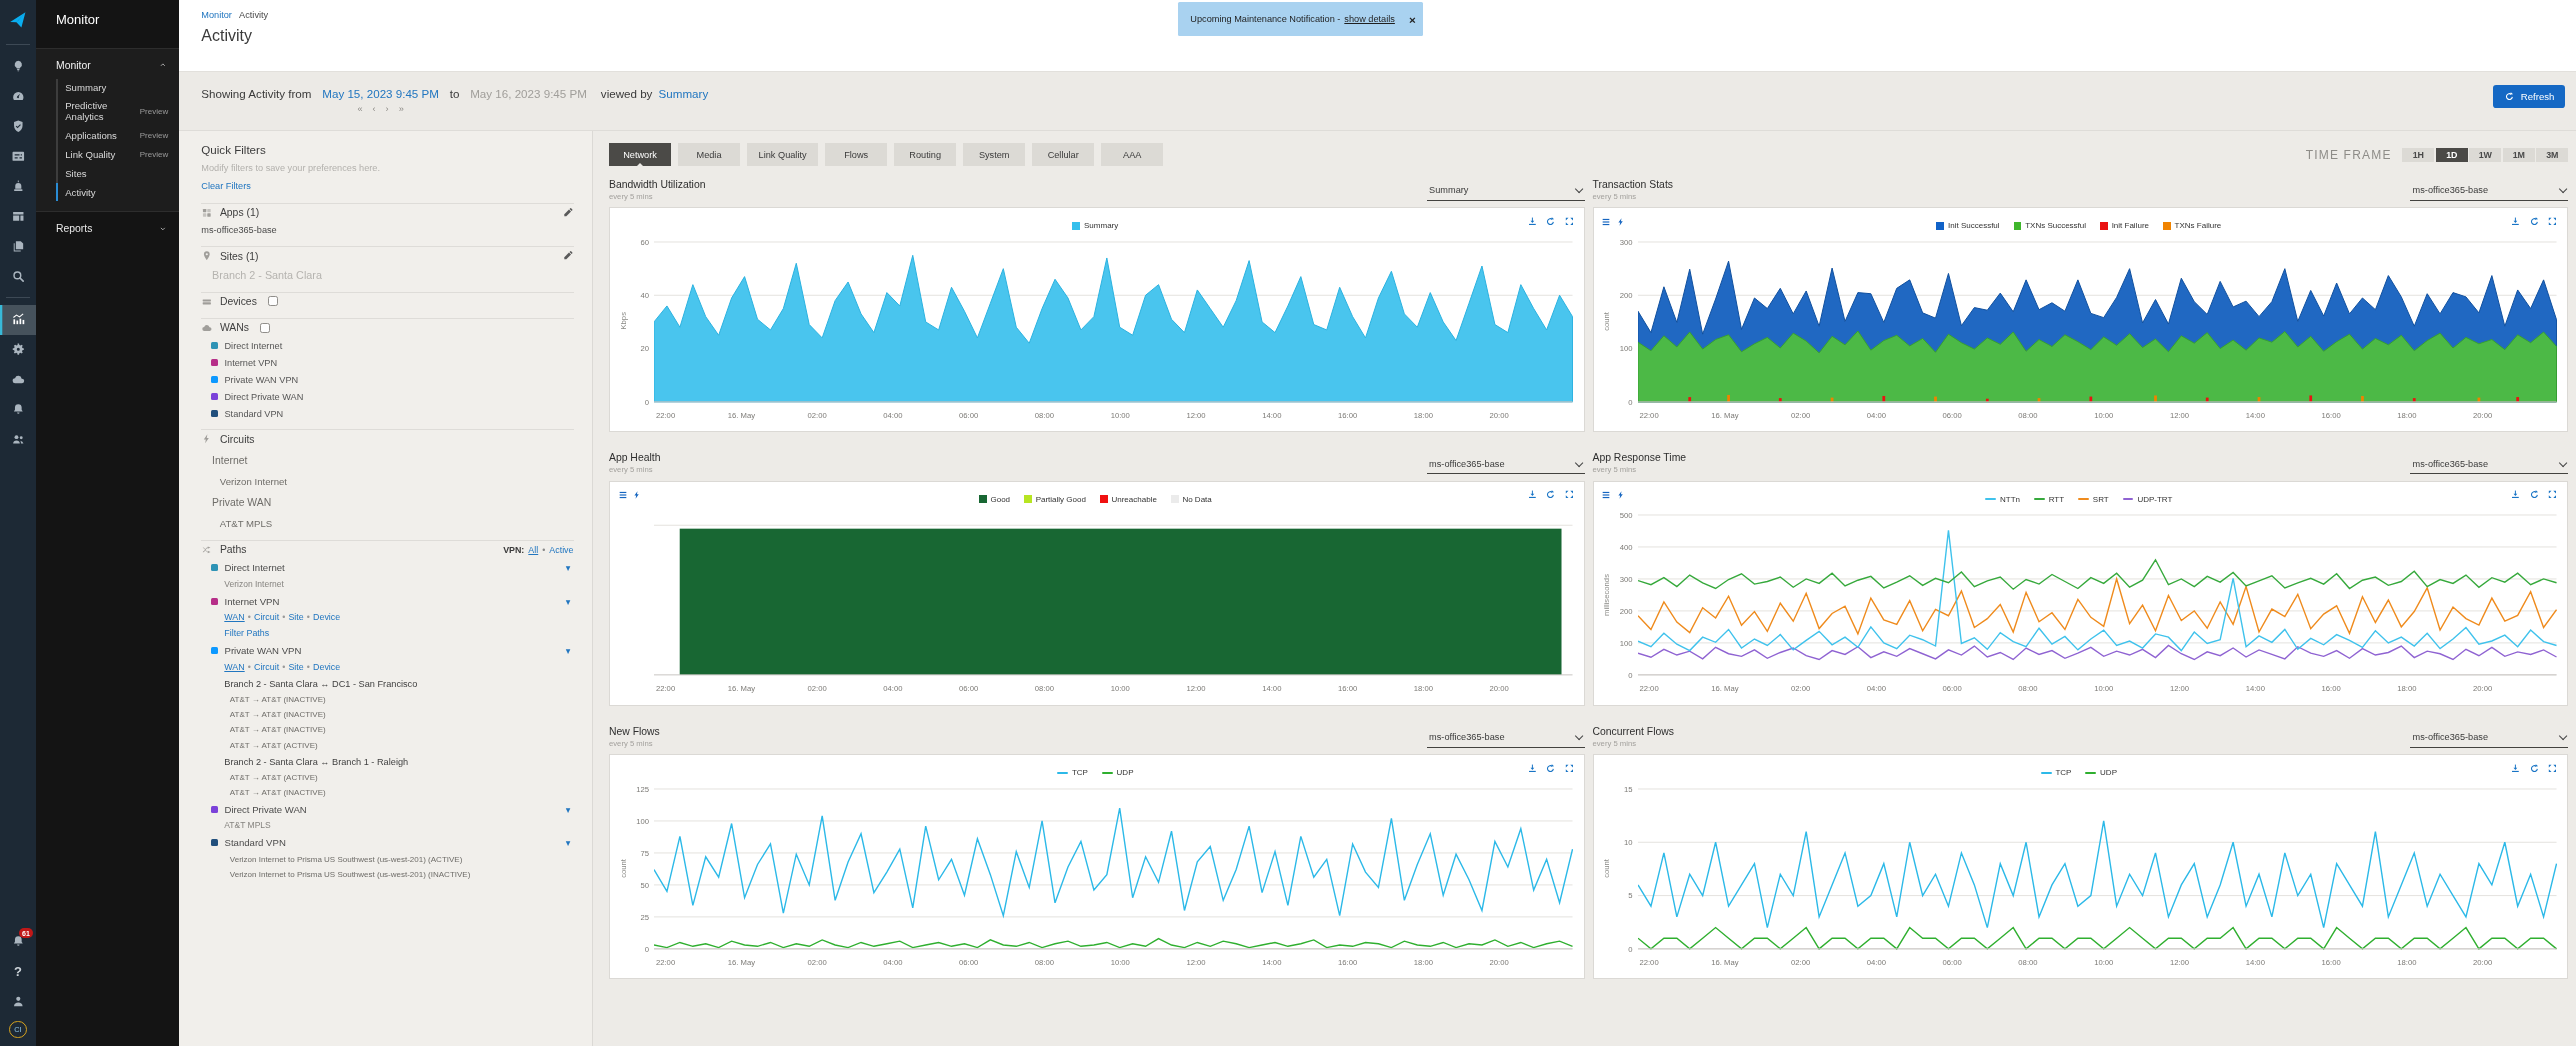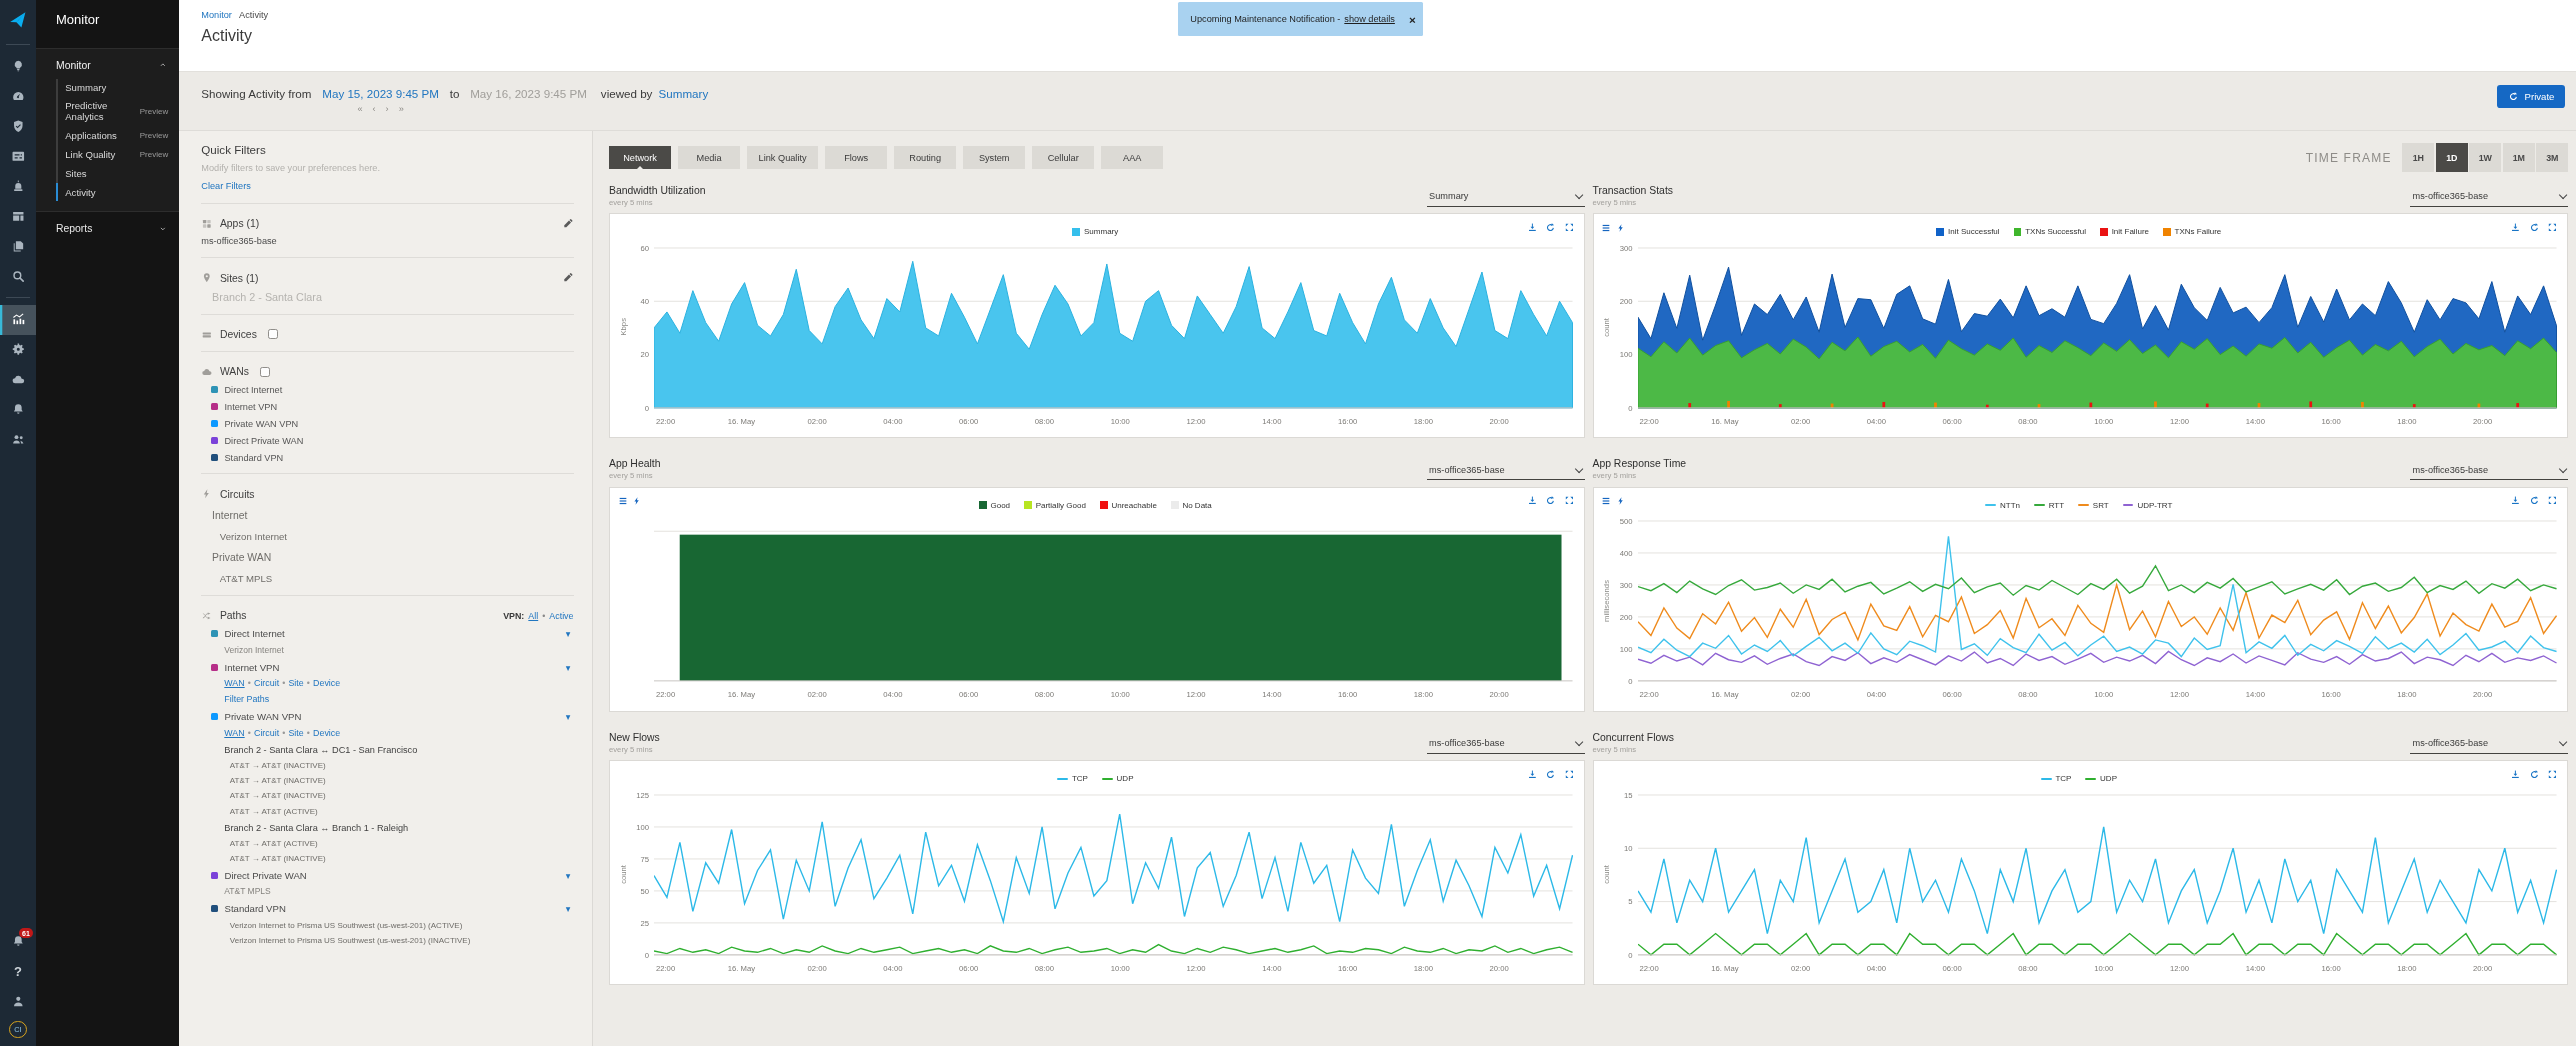--- a/index.html
+++ b/index.html
@@ -57,21 +57,21 @@
     display:flex;align-items:center;gap:6.2px;font-size:9.6px;cursor:pointer;}
   .refresh-btn svg{width:10.8px;height:10.8px;}
 
   .bodyrow{flex:1;display:flex;min-height:0;}
 
   
   .filters{width:414px;flex-shrink:0;background:#f1efeb;border-right:0.8px solid #dbd9d5;padding:11.6px 18.5px 0 22.3px;overflow:hidden;}
   .qf-title{font-size:11.6px;color:#3c3c3c;}
   .qf-sub{font-size:9.2px;color:#b3b1ad;margin-top:7px;}
   .qf-clear{font-size:9.2px;color:#2176c0;margin-top:8.5px;cursor:pointer;display:inline-block;}
-  .qf-sec{border-top:0.8px solid #dedcd8;margin-top:10.8px;padding-top:14px;}
+  .qf-sec{border-top:0.8px solid #dedcd8;margin-top:10.8px;padding-top:3px;}
   .qf-head{display:flex;align-items:center;gap:7px;}
   .qf-ico{color:#a09e9a;width:11.6px;height:11.6px;flex-shrink:0;}
   .qf-label{font-size:10.4px;color:#3e3e3e;}
   .qf-edit{margin-left:auto;color:#5a5a5a;cursor:pointer;width:11.6px;height:11.6px;}
   .qf-check{width:10px;height:10px;border:1.2px solid #908e8a;border-radius:2.3px;background:#fdfdfd;margin-left:3.9px;cursor:pointer;}
   .qf-items{margin:7px 0 7.7px;}
   .qf-item{font-size:9.2px;color:#4a4a4a;margin:6.2px 0;}
   .qf-item.muted{color:#b5b3af;font-size:10.8px;padding-left:10.8px;}
   .qf-item.lg{font-size:10.4px;color:#6f6d69;padding-left:10.8px;margin:10px 0;}
   .qf-item.indent{padding-left:18.5px;color:#6f6d69;font-size:9.6px;margin:9.2px 0;}
@@ -97,21 +97,21 @@
   
   .chartsarea{flex:1;padding:12.3px 7.7px 0 16px;min-width:0;display:flex;flex-direction:column;}
   .charts-top{display:flex;align-items:center;}
   .tabs{display:flex;gap:7px;}
   .tab{min-width:62px;height:23px;background:#dcdad5;color:#3a3a3a;font-size:9.2px;display:flex;align-items:center;justify-content:center;cursor:pointer;position:relative;padding:0 11.6px;}
   .tab.active{background:#4b4a47;color:#fff;}
   .tab.active::after{content:"";position:absolute;bottom:0;left:50%;transform:translateX(-50%);
     border-left:3.9px solid transparent;border-right:3.9px solid transparent;border-bottom:3.9px solid #edebe7;}
   .tf{margin-left:auto;display:flex;align-items:center;}
   .tf-label{font-size:12px;letter-spacing:1.2px;color:#8e8c88;margin-right:9.2px;}
-  .tf-btn{width:32px;height:29px;background:#dcdad5;color:#4a4a4a;font-size:8.9px;font-weight:bold;display:flex;align-items:center;justify-content:center;margin-left:1.5px;cursor:pointer;}
+  .tf-btn{width:32px;height:14px;background:#dcdad5;color:#4a4a4a;font-size:8.9px;font-weight:bold;display:flex;align-items:center;justify-content:center;margin-left:1.5px;cursor:pointer;}
   .tf-btn.active{background:#4b4a47;color:#fff;}
 
   .grid{display:grid;grid-template-columns:1fr 1fr;column-gap:7.7px;row-gap:20px;margin-top:12.3px;}
   .chart-head{display:flex;align-items:flex-end;justify-content:space-between;margin-bottom:6.2px;}
   .chart-title{font-size:10.4px;color:#2e2e2e;}
   .chart-sub{font-size:7.7px;color:#a3a19d;margin-top:2.3px;}
   .chart-dd{width:158px;border-bottom:1.5px solid #43423f;display:flex;align-items:center;justify-content:space-between;font-size:9.2px;color:#3a3a3a;padding:0 2.3px 4.6px;cursor:pointer;}
   .dd-chev{width:6.2px;height:6.2px;border-right:1.2px solid #444;border-bottom:1.2px solid #444;transform:rotate(45deg);margin-bottom:2.3px;}
   .chart-card{background:#fff;border:0.8px solid #dbd9d5;position:relative;height:225px;padding:7.7px 10.8px 0 7.7px;}
   .card-actions{position:absolute;top:7.7px;right:9.2px;display:flex;gap:7.7px;color:#1874c5;}
@@ -317,21 +317,21 @@
       </div>
       <span class="to-label">to</span>
       <span class="date-muted">May 16, 2023 9:45 PM</span>
       <span class="viewed-label">viewed by</span>
       <span class="viewed-link">Summary</span>
       <button class="refresh-btn">
         <svg viewBox="0 0 24 24">
             <path d="M18.5 13A6.5 6.5 0 1 1 16 7.2" fill="none" stroke="currentColor" stroke-width="2.4"></path>
             <path fill="currentColor" d="M15.2 2.6 20.2 7l-6.2 1Z"></path>
           </svg>
-        <span>Private</span>
+        <span>Refresh</span>
       </button>
     </div>
 
     <div class="bodyrow">
       <aside class="filters">
         <div class="qf-title">Quick Filters</div>
         <div class="qf-sub">Modify filters to save your preferences here.</div>
         <div class="qf-clear">Clear Filters</div>
         <div id="qf-sections">
             <div class="qf-sec">

